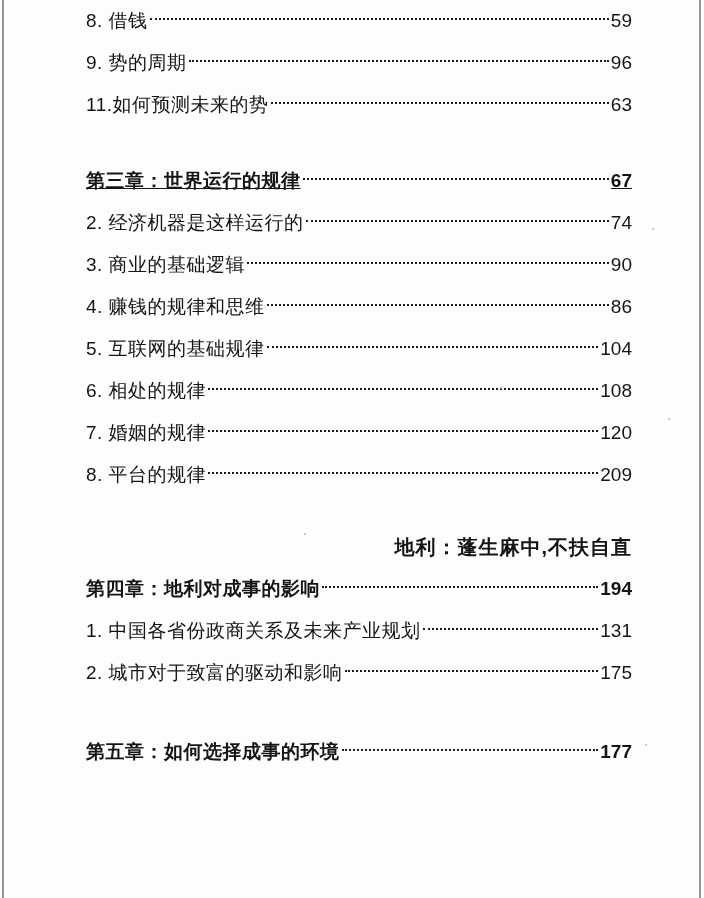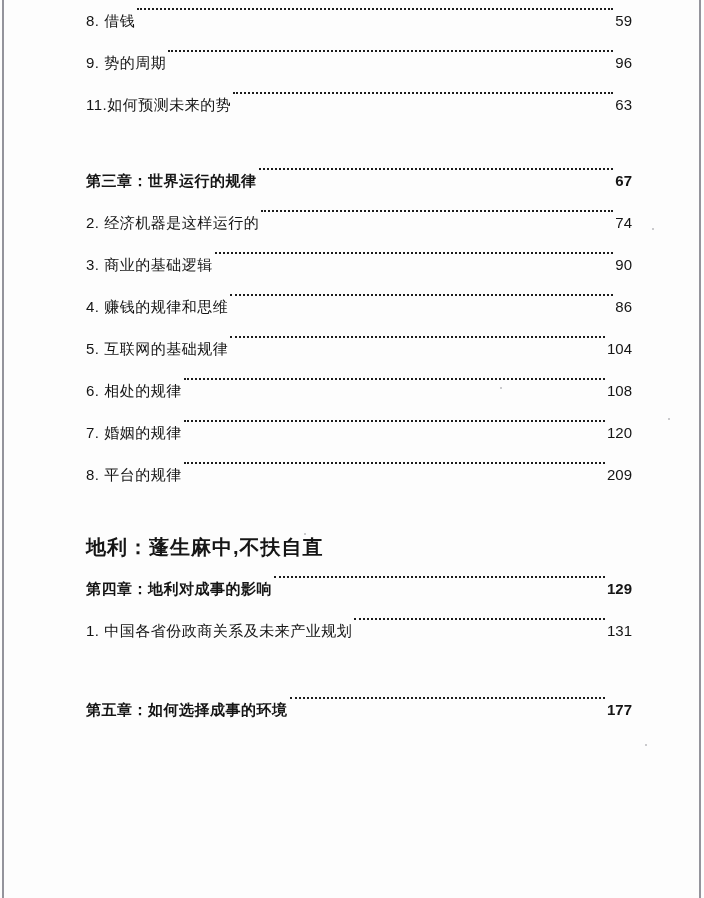--- a/index.html
+++ b/index.html
@@ -27,48 +27,48 @@
 
   .toc {
     position: absolute;
     left: 0;
     top: 0;
     right: 0;
     padding: 8px 72px 0 86px;
   }
   .row {
     display: flex;
-    align-items: flex-start;
+    align-items: center;
     height: 26px;
     margin-bottom: 16px;
-    font-size: 15px;
+    font-size: 19px;
     line-height: 26px;
   }
   .row .label {
     white-space: nowrap;
     letter-spacing: 0.5px;
   }
   .row .dots {
     flex: 1;
     min-width: 16px;
     border-bottom: 2px dotted #1c1c1c;
     margin: 0 2px 5px 2px;
   }
   .row .page-num {
     white-space: nowrap;
   }
   .row.chapter .label,
   .row.chapter .page-num {
     font-weight: bold;
   }
-  .section-g2 { margin-top: 50px; }
+  .section-g2 { margin-top: 50px; text-decoration: underline; }
   .section-g3 { margin-top: 46px; }
   .section-g4 { margin-top: 53px; }
   .part-heading {
-    text-align: left;
+    text-align: right;
     font-weight: bold;
     font-size: 20px;
     height: 26px;
     line-height: 26px;
     margin-bottom: 16px;
     letter-spacing: 1px;
   }
   .speck {
     position: absolute;
     border-radius: 50%;
@@ -138,26 +138,31 @@
     <span class="label">8. 平台的规律</span>
     <span class="dots"></span>
     <span class="page-num">209</span>
   </div>
 
   <div class="part-heading section-g3">地利：蓬生麻中,不扶自直</div>
 
   <div class="row chapter">
     <span class="label">第四章：地利对成事的影响</span>
     <span class="dots"></span>
-    <span class="page-num">129</span>
+    <span class="page-num">194</span>
   </div>
   <div class="row">
     <span class="label">1. 中国各省份政商关系及未来产业规划</span>
     <span class="dots"></span>
     <span class="page-num">131</span>
+  </div>
+  <div class="row">
+    <span class="label">2. 城市对于致富的驱动和影响</span>
+    <span class="dots"></span>
+    <span class="page-num">175</span>
   </div>
 
   <div class="row chapter section-g4">
     <span class="label">第五章：如何选择成事的环境</span>
     <span class="dots"></span>
     <span class="page-num">177</span>
   </div>
 
 </div>
 

